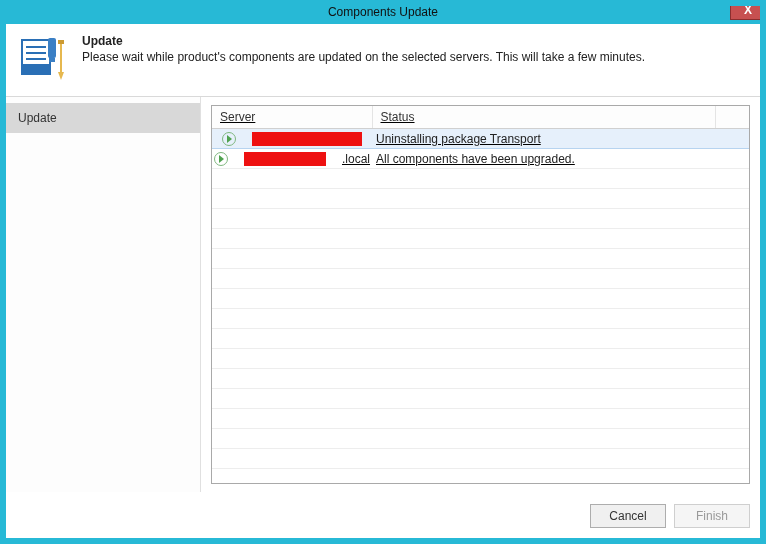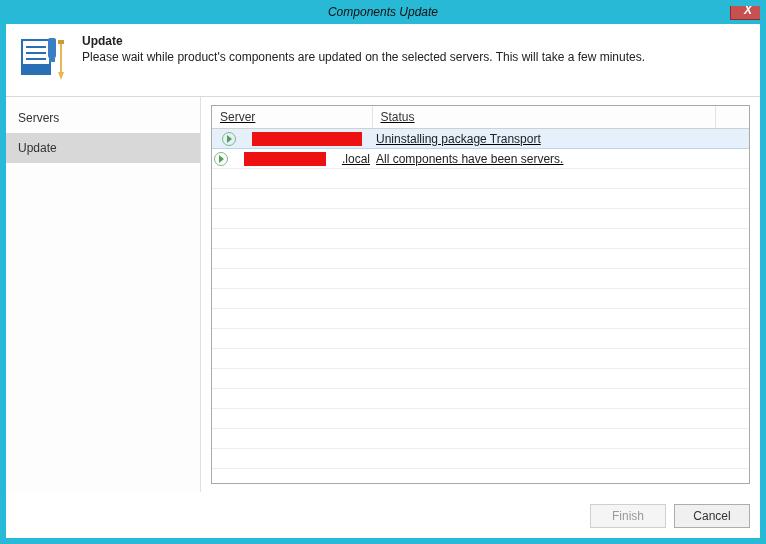--- a/index.html
+++ b/index.html
@@ -17,21 +17,20 @@
   
   .titlebar {
     height: 24px;
     background: #27b9d6;
     color: #000;
     display: flex;
     align-items: center;
     justify-content: center;
     position: relative;
     margin: -6px -6px 0 -6px;
-    font-style: italic;
   }
   .titlebar-title {
     font-size: 12px;
     color: #111;
   }
   .close-btn {
     position: absolute;
     right: 0;
     top: 0;
     width: 36px;
@@ -203,21 +202,20 @@
     </svg>
   </div>
   <div class="header-text">
     <h1>Update</h1>
     <p>Please wait while product's components are updated on the selected servers. This will take a few minutes.</p>
   </div>
 </div>
 
 <div class="main">
   <div class="sidebar">
-    <div class="sidebar-item">Servers</div>
     <div class="sidebar-item active">Update</div>
   </div>
   <div class="content">
     <div class="table-wrap">
       <table>
         <colgroup>
           <col style="width:160px">
           <col>
           <col style="width:34px">
         </colgroup>
@@ -240,21 +238,21 @@
               <td></td>
             </tr>
             <tr>
               <td>
                 <div class="srv-cell">
                   <span class="status-ico"></span>
                   <span class="redact" style="width:82px"></span>
                   <span>.local</span>
                 </div>
               </td>
-              <td>All components have been servers.</td>
+              <td>All components have been upgraded.</td>
               <td></td>
             </tr>
             <tr>
               <td></td>
               <td></td>
               <td></td>
             </tr>
             <tr>
               <td></td>
               <td></td>
@@ -330,15 +328,15 @@
               <td></td>
               <td></td>
             </tr>
           </tbody>
       </table>
     </div>
   </div>
 </div>
 
 <div class="footer">
+  <button class="btn">Cancel</button>
   <button class="btn" disabled="">Finish</button>
-  <button class="btn">Cancel</button>
 </div>
 
 </body></html>

